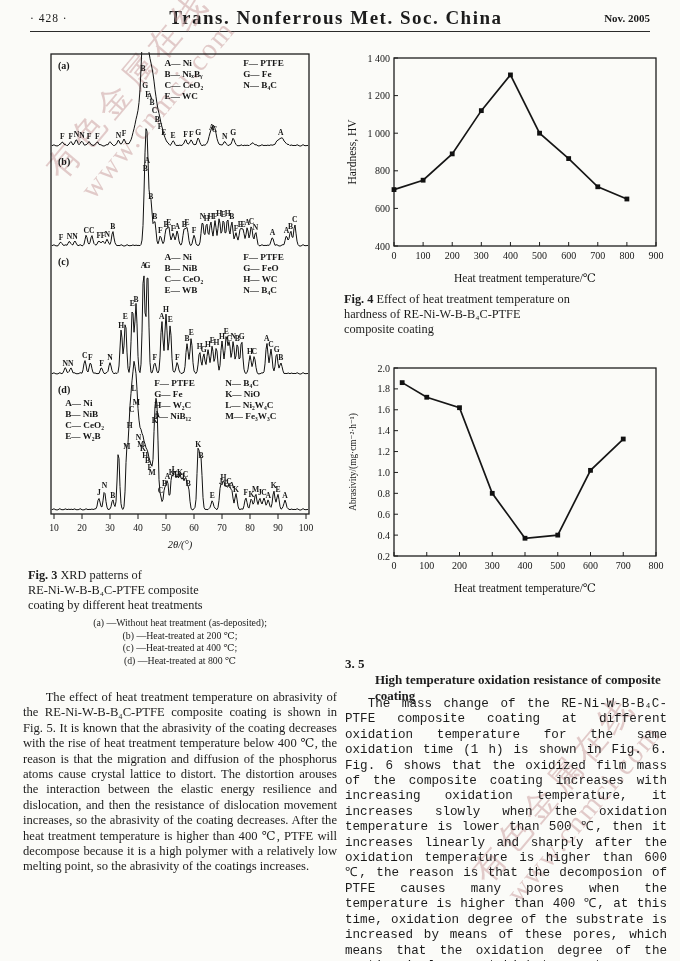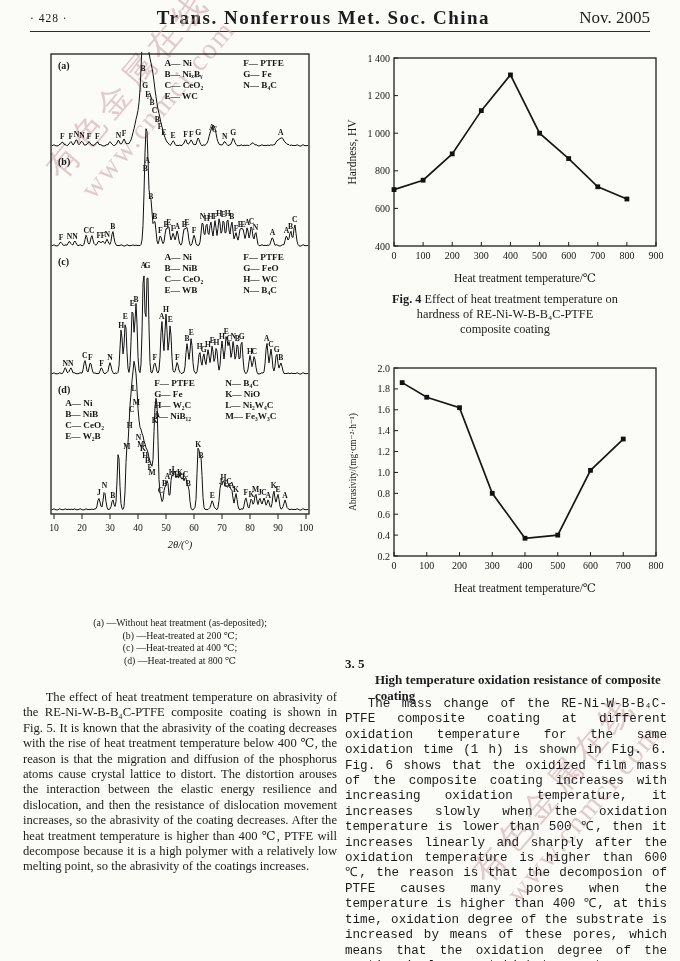--- a/index.html
+++ b/index.html
@@ -4,29 +4,29 @@
 <style>
   html,body{margin:0;padding:0;}
   body{width:680px;height:961px;position:relative;background:#fbfbf8;
        font-family:"Liberation Serif","DejaVu Serif",serif;color:#1c1c1c;overflow:hidden;}
   .page{position:absolute;inset:0;}
   
   .hdr{position:absolute;left:30px;right:30px;top:8px;height:20px;
        display:flex;justify-content:space-between;align-items:center;gap:16px;}
   .hdr .pg{font-size:11.5px;letter-spacing:1px;}
   .hdr .jrnl{font-size:19px;font-weight:600;letter-spacing:1.5px;}
-  .hdr .date{font-size:17px;font-weight:400;}
+  .hdr .date{font-size:11px;font-weight:700;}
   .hrule{position:absolute;left:30px;right:30px;top:31px;border-top:1.6px solid #2a2a2a;}
   
   svg text{font-family:"Liberation Serif","DejaVu Serif",serif;fill:#161616;}
   .fig3{position:absolute;left:44px;top:52px;}
   .chart4{position:absolute;left:344px;top:48px;}
   .chart5{position:absolute;left:344px;top:358px;}
   
-  .caption{position:absolute;text-align:center;font-size:12.3px;line-height:15px;}
+  .caption{position:absolute;text-align:left;font-size:12.3px;line-height:15px;}
   .caption b{font-weight:700;}
   .cap-rest{white-space:pre-line;}
   .cap3{left:28px;top:568px;width:304px;}
   .cap4{left:344px;top:292px;width:322px;}
   .cap5{left:344px;top:608px;width:322px;}
   .subcap{position:absolute;left:28px;top:617px;width:304px;text-align:center;
           font-size:9.8px;line-height:12.6px;white-space:pre-line;}
   
   .para{position:absolute;font-size:12.6px;line-height:15.4px;text-align:justify;
         text-indent:1.8em;}
@@ -264,20 +264,25 @@
       <text x="178" y="479" text-anchor="middle" font-size="9.6">70</text>
       <line x1="206" y1="462" x2="206" y2="467" stroke="#1d1d1d" stroke-width="1"></line>
       <text x="206" y="479" text-anchor="middle" font-size="9.6">80</text>
       <line x1="234" y1="462" x2="234" y2="467" stroke="#1d1d1d" stroke-width="1"></line>
       <text x="234" y="479" text-anchor="middle" font-size="9.6">90</text>
       <line x1="262" y1="462" x2="262" y2="467" stroke="#1d1d1d" stroke-width="1"></line>
       <text x="262" y="479" text-anchor="middle" font-size="9.6">100</text>
       <text x="136" y="496" text-anchor="middle" font-size="10.5" font-style="italic">2θ/(°)</text>
     </svg>
 
+  <div class="caption cap3">
+    <b>Fig. 3</b><span class="cap-rest">  XRD patterns of
+RE-Ni-W-B-B₄C-PTFE composite
+coating by different heat treatments</span>
+  </div>
   <div class="subcap">(a) —Without heat treatment (as-deposited);
 (b) —Heat-treated at 200 ℃;
 (c) —Heat-treated at 400 ℃;
 (d) —Heat-treated at 800 ℃</div>
 
   <svg id="chart4" class="chart4" width="326" height="240">
       <rect x="50" y="10" width="262" height="188" fill="none" stroke="#1d1d1d" stroke-width="1.3"></rect>
       <line x1="50" y1="198" x2="50" y2="194" stroke="#1d1d1d" stroke-width="1"></line>
       <text x="50" y="211" text-anchor="middle" font-size="10">0</text>
       <line x1="79.11111111111111" y1="198" x2="79.11111111111111" y2="194" stroke="#1d1d1d" stroke-width="1"></line>

